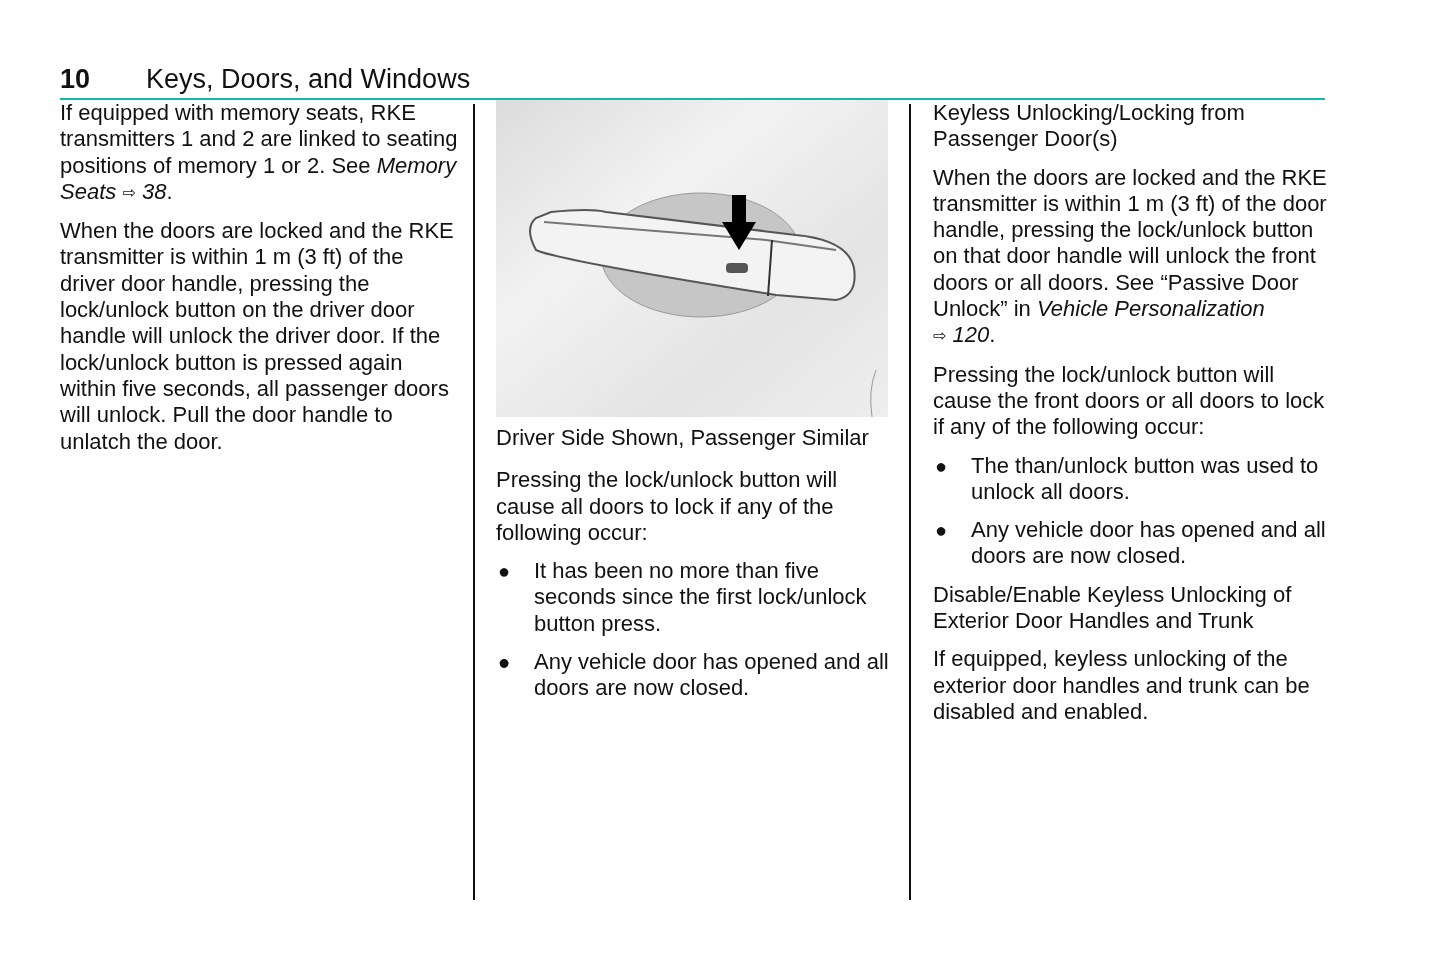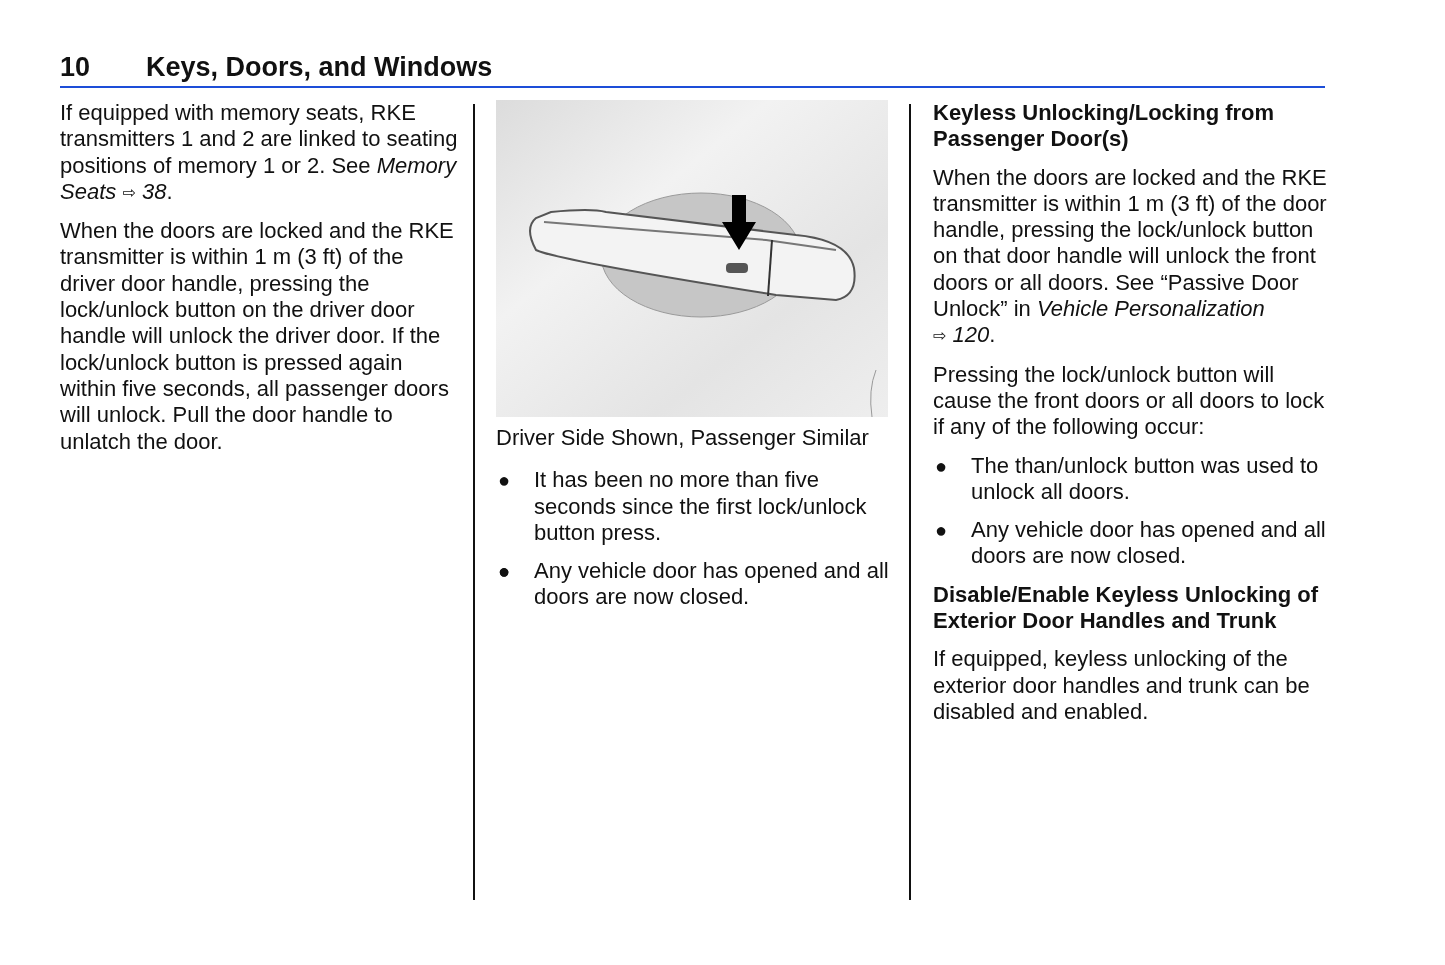--- a/index.html
+++ b/index.html
@@ -1,28 +1,28 @@
 <!DOCTYPE html>
 <html><head>
 <meta charset="utf-8">
 <style>
   html, body { margin:0; padding:0; background:#ffffff; }
   body { width:1445px; height:965px; position:relative; overflow:hidden;
          font-family:"Liberation Sans", sans-serif; color:#111; }
-  .header { position:absolute; left:60px; top:52px; width:1265px; height:34px;
-            border-bottom:2px solid #1d4ed8; }
+  .header { position:absolute; left:60px; top:64px; width:1265px; height:34px;
+            border-bottom:2px solid #14b8a6; }
   .header .num { position:absolute; left:0; top:0; font-size:27px; font-weight:bold; }
-  .header .title { position:absolute; left:86px; top:0; font-size:27px; font-weight:bold; }
+  .header .title { position:absolute; left:86px; top:0; font-size:27px; font-weight:normal; }
   .col { position:absolute; top:100px; font-size:22px; line-height:26.3px; }
   .col1 { left:60px; width:400px; }
   .col2 { left:496px; width:395px; }
   .col3 { left:933px; width:400px; }
   .vline { position:absolute; top:104px; width:2px; height:796px; background:#111; }
   p { margin:0 0 12px 0; }
-  .h { font-weight:bold; margin:0 0 12px 0; }
+  .h { font-weight:normal; margin:0 0 12px 0; }
   i { font-style:italic; }
   .xref { font-size:16px; vertical-align:1px; }
   ul { list-style:none; margin:0 0 10px 0; padding:0; }
   li { position:relative; padding-left:38px; margin-bottom:12px; }
   li .b { position:absolute; left:2px; top:0; font-size:20px; }
   .figure { width:392px; height:317px; background:#e6e6e6; position:relative; overflow:hidden;
             margin-bottom:8px; }
   .caption { font-weight:normal; margin:0 0 16px 0; }
 </style>
 </head>
@@ -59,20 +59,21 @@
       <path d="M40 118 Q28 128 40 150 Q60 160 280 195 L340 200 Q362 196 358 168 Q352 140 300 135 L110 112 Q95 108 55 112 Z" fill="#f3f3f3" stroke="#555" stroke-width="2"></path>
       <path d="M48 122 L270 140 L340 150" fill="none" stroke="#777" stroke-width="2"></path>
       <line x1="276" y1="140" x2="272" y2="196" stroke="#333" stroke-width="2"></line>
       <rect x="230" y="163" width="22" height="10" rx="4" fill="#555"></rect>
 
       <polygon points="236,95 250,95 250,122 260,122 243,150 226,122 236,122" fill="#000"></polygon>
       <path d="M380 270 Q372 290 376 317" fill="none" stroke="#999" stroke-width="1"></path>
     </svg>
   </div>
   <div class="caption">Driver Side Shown, Passenger Similar</div>
+  <p>Pressing the lock/unlock button will cause all doors to lock if any of the following occur:</p>
   <ul>
     <li><span class="b">●</span><span>It has been no more than five seconds since the first lock/unlock button press.</span></li>
     <li><span class="b">●</span></li>
     <li><span class="b">●</span><span>Any vehicle door has opened and all doors are now closed.</span></li>
   </ul>
 </div>
 
 <div class="col col3">
   <div class="h">Keyless Unlocking/Locking from Passenger Door(s)</div>
   <p><span>When the doors are locked and the RKE transmitter is within 1 m (3 ft) of the door handle, pressing the lock/unlock button on that door handle will unlock the front doors or all doors. See “Passive Door Unlock” in </span><i>Vehicle Personalization</i><br><span class="xref">⇨</span> <i>120</i><span>.</span></p>

